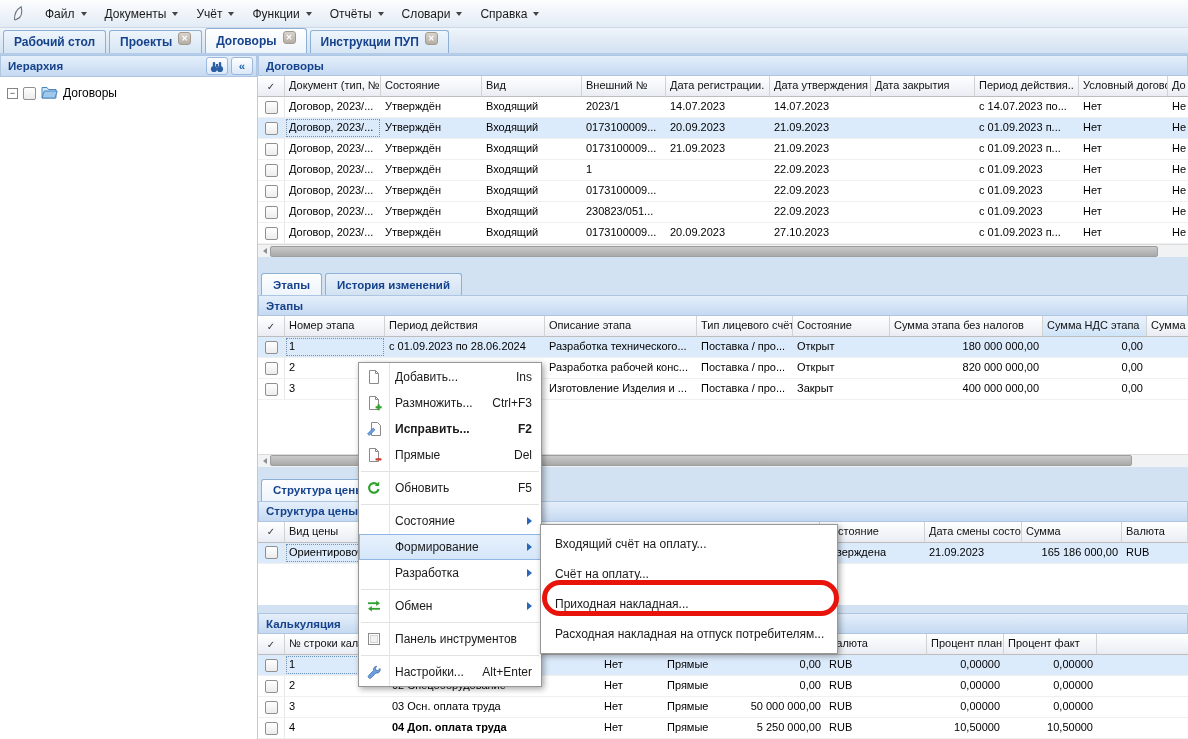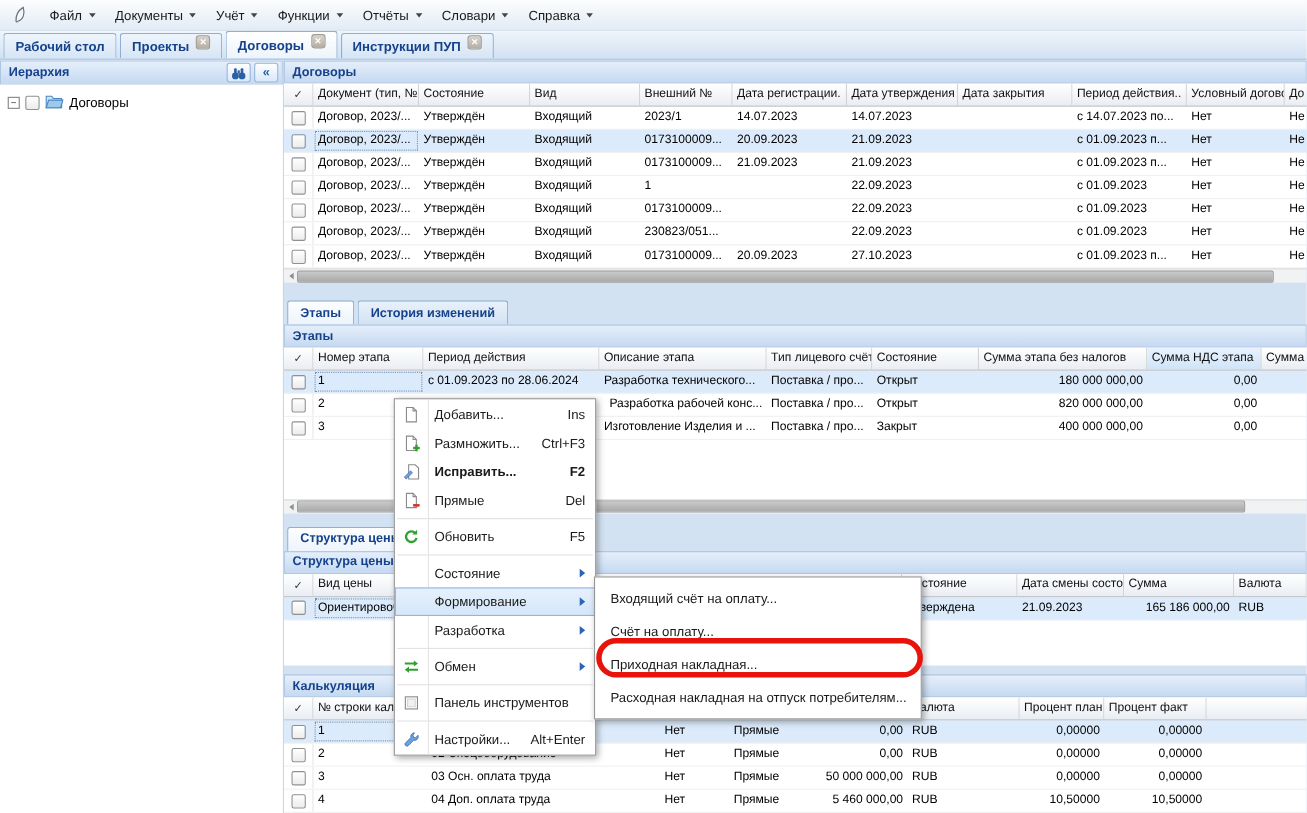--- a/index.html
+++ b/index.html
@@ -317,21 +317,21 @@
           <div class="gc r" style="width: 153px;">180 000 000,00</div>
           <div class="gc r" style="width: 104px;">0,00</div>
           <div class="gc" style="width: 60px;"></div>
         </div>
         <div class="gr">
           <div class="gc cbc" style="width: 27px;">
             <span class="cb"></span>
           </div>
           <div class="gc" style="width: 100px;">2</div>
           <div class="gc" style="width: 160px;"></div>
-          <div class="gc" style="width: 152px; text-align: right;">Разработка рабочей конс...</div>
+          <div class="gc" style="width: 152px;">Разработка рабочей конс...</div>
           <div class="gc" style="width: 96px;">Поставка / про...</div>
           <div class="gc" style="width: 97px;">Открыт</div>
           <div class="gc r" style="width: 153px;">820 000 000,00</div>
           <div class="gc r" style="width: 104px;">0,00</div>
           <div class="gc" style="width: 60px;"></div>
         </div>
         <div class="gr">
           <div class="gc cbc" style="width: 27px;">
             <span class="cb"></span>
           </div>
@@ -437,24 +437,24 @@
           <div class="gc" style="width: 102px;">RUB</div>
           <div class="gc r" style="width: 77px;">0,00000</div>
           <div class="gc r" style="width: 93px;">0,00000</div>
           <div class="gc" style="width: 98px;"></div>
         </div>
         <div class="gr">
           <div class="gc cbc" style="width: 27px;">
             <span class="cb"></span>
           </div>
           <div class="gc" style="width: 103px;">4</div>
-          <div class="gc" style="width: 212px;">04 Доп. оплата труда</div>
+          <div class="gc" style="width: 212px; font-weight: bold;">04 Доп. оплата труда</div>
           <div class="gc" style="width: 63px;">Нет</div>
           <div class="gc" style="width: 77px;">Прямые</div>
-          <div class="gc r" style="width: 85px;">5 460 000,00</div>
+          <div class="gc r" style="width: 85px;">5 250 000,00</div>
           <div class="gc" style="width: 102px;">RUB</div>
           <div class="gc r" style="width: 77px;">10,50000</div>
           <div class="gc r" style="width: 93px;">10,50000</div>
           <div class="gc" style="width: 98px;"></div>
         </div>
       </div>
   </div>
 </div>
 
 <div class="cmenu" id="cmenu">

